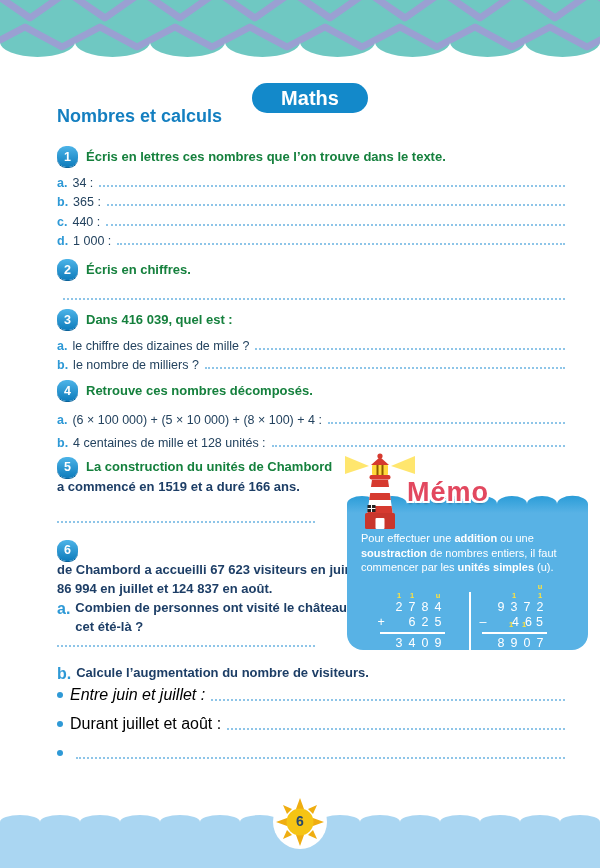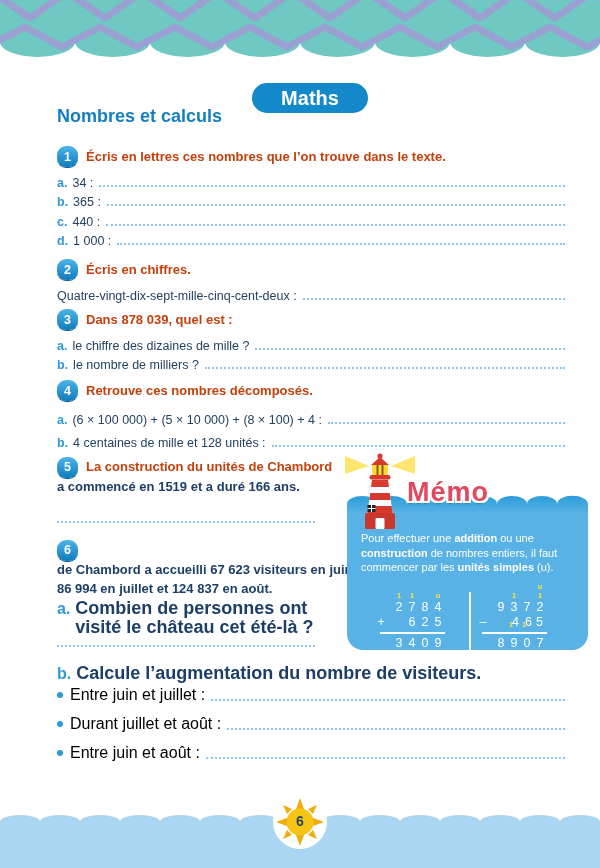--- a/index.html
+++ b/index.html
@@ -17,31 +17,31 @@
   .page-title{left:57px;top:106px;color:#147fc0;font-size:18px;font-weight:700;}
 
   
   .ex{left:57px;width:508px;font-size:12.5px;color:#24435f;}
   .titlerow{display:flex;align-items:center;margin-bottom:3px;}
   .badge{width:21px;height:21px;border-radius:9px;flex:0 0 21px;
          background:linear-gradient(180deg,#4db4e8,#0e7cbc);
          color:#fff;font-weight:700;font-size:12.5px;
          display:flex;align-items:center;justify-content:center;
          box-shadow:0 1px 0 #0b639a;}
-  .extitle{margin-left:8px;color:#c2410c;font-weight:700;font-size:13px;}
+  .extitle{margin-left:8px;color:#15803d;font-weight:700;font-size:13px;}
   .item{display:flex;align-items:flex-end;height:19.5px;}
   .lbl{color:#2e99d6;font-weight:700;margin-right:5px;}
   .txt{white-space:nowrap;}
   .leader{flex:1;border-bottom:2px dotted #8ec5e8;margin:0 0 3px 6px;}
   .para{font-weight:700;color:#1d3e66;font-size:13px;line-height:18.5px;}
   .pline{margin-left:0;}
   .dotline{border-bottom:2px dotted #8ec5e8;width:258px;left:57px;height:0;}
   .qa{display:flex;align-items:flex-start;}
   .qa .lbl{flex:0 0 auto;}
-  .qatext{font-weight:700;color:#1d3e66;font-size:18px;line-height:18.5px;width:282px;}
+  .qatext{font-weight:700;color:#1d3e66;font-size:13px;line-height:18.5px;width:282px;}
   .bullet{display:flex;align-items:flex-end;height:20px;width:508px;}
   .dot{width:6px;height:6px;border-radius:50%;background:#2e99d6;flex:0 0 6px;
        margin:0 7px 6px 0;}
 
   
   .memo{left:347px;top:495px;width:241px;height:155px;}
   .memo-body{position:absolute;left:0;top:13px;right:0;bottom:0;background:#58b2e5;
              border-radius:4px 4px 16px 16px;}
   .memo-wave{position:absolute;left:0;top:0;width:241px;height:18px;}
   .memo-content{position:absolute;left:14px;right:10px;top:36px;color:#fff;
@@ -125,29 +125,28 @@
       <span class="leader"></span>
     </div>
   </div>
 
   <div class="abs ex" style="top:259px;">
     <div class="titlerow">
       <span class="badge">2</span>
       <span class="extitle">Écris en chiffres.</span>
     </div>
     <div class="item">
-      <span class="txt">Quatre-vingt-dix-sept-mille-cinq-cent-deux :</span>
       <span class="leader"></span>
     </div>
   </div>
 
   <div class="abs ex" style="top:309px;">
     <div class="titlerow">
       <span class="badge">3</span>
-      <span class="extitle">Dans 878 039, quel est :</span>
+      <span class="extitle">Dans 416 039, quel est :</span>
     </div>
     <div class="item">
       <span class="lbl">a.</span>
       <span class="txt">le chiffre des dizaines de mille ?</span>
       <span class="leader"></span>
     </div>
     <div class="item">
       <span class="lbl">b.</span>
       <span class="txt">le nombre de milliers ?</span>
       <span class="leader"></span>
@@ -191,33 +190,32 @@
     <span class="lbl" style="margin-top:1px;">a.</span>
     <span class="qatext">Combien de personnes ont visité le château cet été-là ?</span>
   </div>
   <div class="abs dotline" style="top:645px;"></div>
 
   <div class="abs qa" style="left:57px;top:664px;">
     <span class="lbl" style="margin-top:1px;">b.</span>
     <span class="qatext" style="width:420px;">Calcule l’augmentation du nombre de visiteurs.</span>
   </div>
 
-  <div class="abs bullet" style="left:57px;top:684px;">
+  <div class="abs bullet" style="left:57px;top:684px;font-style:italic;">
     <span class="dot"></span>
     <span class="txt">Entre juin et juillet :</span>
     <span class="leader"></span>
   </div>
   <div class="abs bullet" style="left:57px;top:713px;">
     <span class="dot"></span>
     <span class="txt">Durant juillet et août :</span>
     <span class="leader"></span>
   </div>
   <div class="abs bullet" style="left:57px;top:742px;">
     <span class="dot"></span>
-    <span class="txt">Entre juin et août :</span>
     <span class="leader"></span>
   </div>
 
   <div class="abs memo">
     <div class="memo-body"></div>
     <svg class="memo-wave" viewBox="0 0 241 18">
       <defs>
         <linearGradient id="mw" x1="0" y1="0" x2="0" y2="1">
           <stop offset="0" stop-color="#2b9dd8"></stop>
             <stop offset="1" stop-color="#58b2e5"></stop>
@@ -243,21 +241,21 @@
       <rect x="8" y="63" width="30" height="16" rx="1.5" fill="#c9362c"></rect>
       <rect x="18.5" y="68" width="9" height="11" rx="1" fill="#fff"></rect>
       <rect x="10.5" y="55" width="8" height="7" fill="#222"></rect>
       <line x1="14.5" y1="55" x2="14.5" y2="62" stroke="#fff" stroke-width="1"></line>
       <line x1="10.5" y1="58.5" x2="18.5" y2="58.5" stroke="#fff" stroke-width="1"></line>
     </svg>
 
     <div class="memo-title">Mémo</div>
 
     <div class="memo-content">
-      <span>Pour effectuer une </span><b>addition</b><span> ou une </span><b>construction</b><span> de nombres entiers, il faut commencer par les </span><b>unités simples</b><span> (u).</span>
+      <span>Pour effectuer une </span><b>addition</b><span> ou une </span><b>soustraction</b><span> de nombres entiers, il faut commencer par les </span><b>unités simples</b><span> (u).</span>
 
       <div class="calc-wrap">
 
         <div class="calc">
           <div class="crow tinyrow">
             <span class="cell">1</span>
             <span class="cell">1</span>
             <span class="cell"></span>
             <span class="cell">u</span>
           </div>

